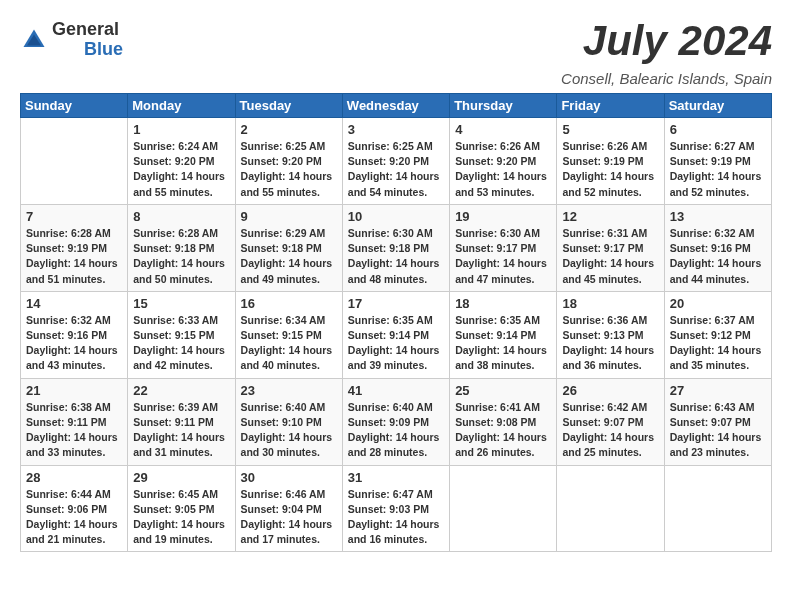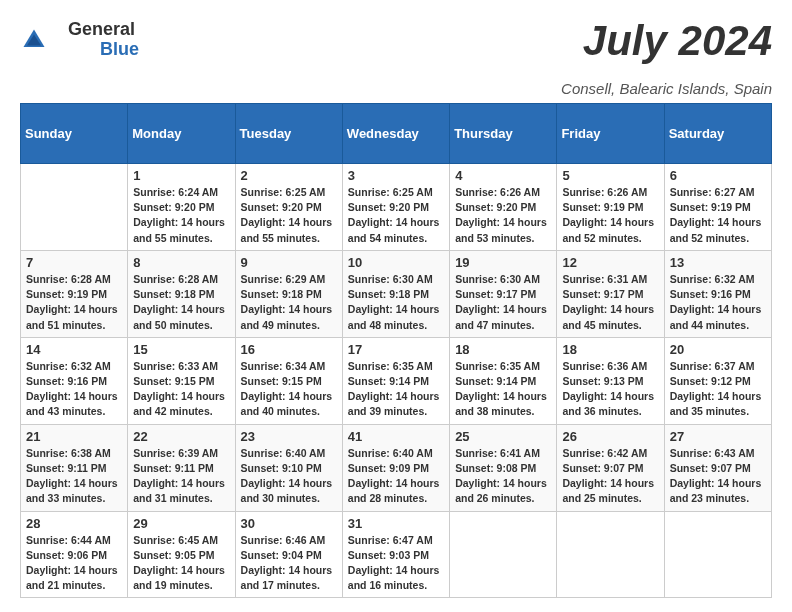--- a/index.html
+++ b/index.html
@@ -12,21 +12,21 @@
     }
     .header {
       display: flex;
       justify-content: space-between;
       align-items: flex-start;
       margin-bottom: 6px;
     }
     .logo {
       display: flex;
       align-items: center;
-      gap: 20px;
+      gap: 4px;
     }
     .logo-text {
       display: flex;
       flex-direction: column;
       line-height: 1.1;
     }
     .logo-general {
       font-size: 18px;
       font-weight: bold;
       color: #333;
@@ -47,33 +47,33 @@
     }
     .month-year {
       font-size: 42px;
       font-weight: bold;
       color: #333;
       line-height: 1;
     }
     .location {
       font-size: 15px;
       color: #555;
-      margin-top: 18px;
+      margin-top: 8px;
     }
     table {
       width: 100%;
       border-collapse: collapse;
       table-layout: fixed;
     }
     thead tr th {
       background-color: #2a6db5;
       color: #fff;
       font-size: 13px;
       font-weight: bold;
-      padding: 22px 4px;
+      padding: 4px 4px;
       text-align: left;
       border: 1px solid #1a5a9a;
     }
     tbody tr td {
       border: 1px solid #ccc;
       vertical-align: top;
       padding: 4px 5px;
       font-size: 10.5px;
       color: #333;
       height: 82px;

